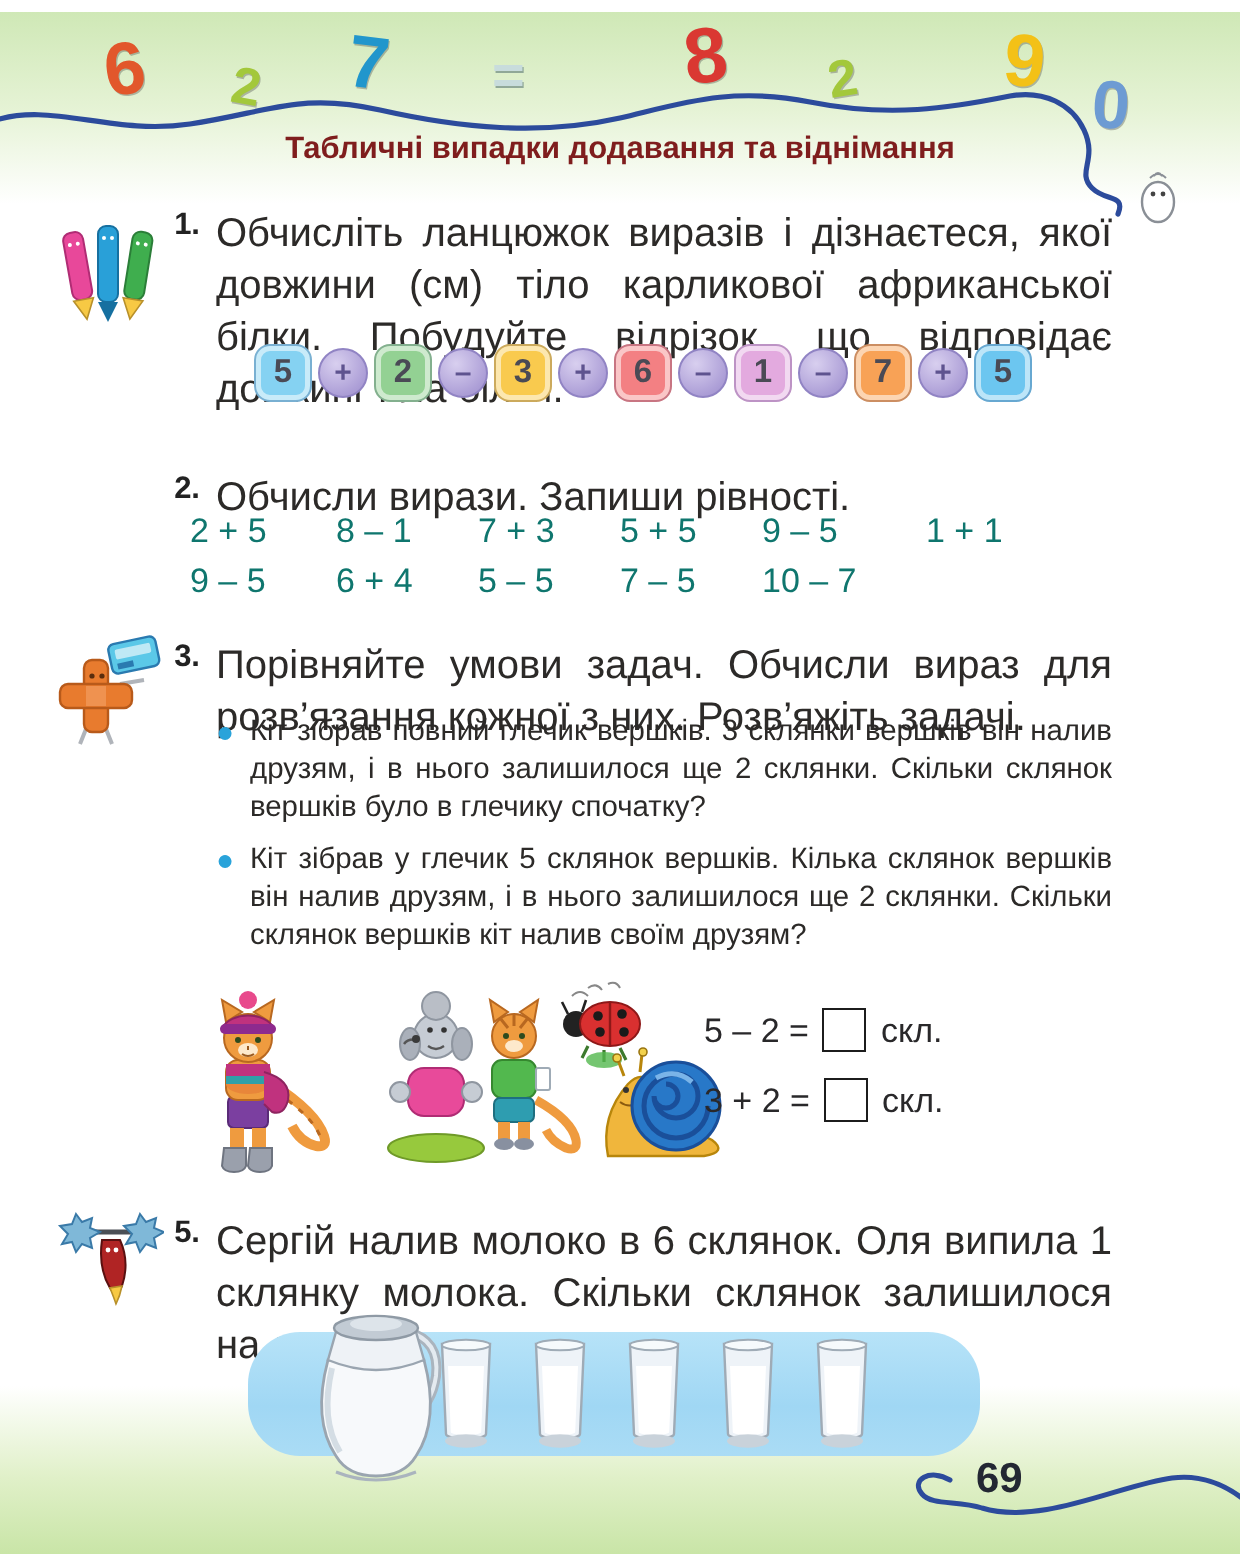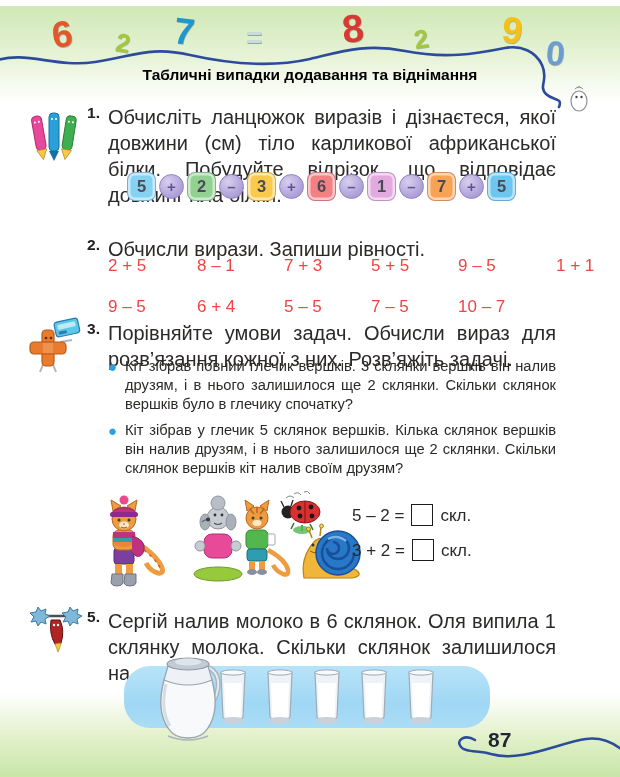--- a/index.html
+++ b/index.html
@@ -14,38 +14,38 @@
         text-shadow:0.6px 0.8px 0 rgba(70,70,70,.35);}
   .ch0{left:52px;top:16px;font-size:37px;transform:rotate(-8deg);}
   .ch1{left:116px;top:30px;font-size:26px;transform:rotate(10deg);}
   .ch2{left:174px;top:13px;font-size:37px;transform:rotate(7deg);}
   .ch3{left:246px;top:24px;font-size:28px;text-shadow:0.6px 0.8px 0 rgba(80,110,110,.55);}
   .ch4{left:342px;top:9px;font-size:39px;transform:rotate(-6deg);}
   .ch5{left:414px;top:26px;font-size:26px;transform:rotate(-9deg);}
   .ch6{left:502px;top:12px;font-size:37px;transform:rotate(6deg);}
   .ch7{left:546px;top:36px;font-size:34px;transform:rotate(4deg);}
   .page-title{position:absolute;top:66px;left:0;width:620px;text-align:center;
-        color:#000000;font-weight:bold;font-size:15.5px;}
+        color:#7f1d1d;font-weight:bold;font-size:15.5px;}
   .ex{position:absolute;left:0;width:620px;}
   .ex-icon{position:absolute;}
   .ex-num{position:absolute;left:62px;width:38px;text-align:right;
         font-weight:bold;font-size:15.5px;color:#222;}
   .ex-text{position:absolute;left:108px;width:448px;font-size:20px;
         line-height:1.3;text-align:justify;}
   .chain{position:absolute;top:172px;left:127px;display:flex;align-items:center;gap:3px;}
   .chain-box{width:27px;height:27px;border-radius:8px;display:flex;align-items:center;
         justify-content:center;font-size:16.5px;font-weight:bold;color:#4a4a55;
         box-shadow:inset 0 0 0 2.5px rgba(255,255,255,.55);border:1px solid rgba(90,90,130,.28);}
   .chain-op{width:23px;height:23px;border-radius:50%;flex:none;
         background:radial-gradient(circle at 35% 30%,#d8cfef 0%,#ad9fd7 70%,#9d8fcb 100%);
         border:1px solid #9184c4;color:#5e538f;font-weight:bold;font-size:15px;
         display:flex;align-items:center;justify-content:center;}
-  .expr-grid{position:absolute;top:253px;left:108px;display:grid;
+  .expr-grid{position:absolute;top:253px;left:95px;display:grid;
         grid-template-columns:73px 71px 71px 71px 82px auto;font-size:17px;
-        line-height:25px;color:#ef4444;gap:16px;}
+        line-height:25px;color:#0f766e;}
   .bullet-item{position:absolute;left:108px;width:448px;padding-left:17px;
         font-size:14.7px;line-height:1.3;text-align:justify;box-sizing:border-box;}
   .bullet-dot{position:absolute;left:0;top:0;color:#29a3da;font-size:15px;}
   .scene-svg{position:absolute;left:88px;top:490px;}
   .equations{position:absolute;left:352px;top:504px;font-size:17px;color:#29282a;}
   .eq-row{display:flex;align-items:flex-end;gap:7px;height:22px;margin-bottom:13px;}
   .ans-box{width:20px;height:20px;border:1.5px solid #1c1c1c;background:#fff;flex:none;}
   .milk-band{position:absolute;left:124px;top:666px;width:366px;height:62px;
         border-radius:26px;background:linear-gradient(180deg,#b7e3f8 0%,#a0d7f4 60%,#aadcf5 100%);}
   .jug-svg{position:absolute;left:146px;top:646px;}
@@ -333,15 +333,15 @@
       <path d="M3,3 L27,3 L25,48 C25,51 5,51 5,48 Z" fill="#eef3f8" stroke="#9fabb6" stroke-width="1.2"></path>
       <path d="M6,14 L24,14 L22.6,47 C22.6,49 7.4,49 7.4,47 Z" fill="#ffffff"></path>
       <ellipse cx="15" cy="3.5" rx="12" ry="2.6" fill="#f6fafc" stroke="#9fabb6" stroke-width="1"></ellipse>
       <ellipse cx="15" cy="51.5" rx="10.5" ry="3.4" fill="#c9d2da"></ellipse>
     </svg>
   </div>
 
   <svg class="footer-squiggle" width="177" height="42" viewBox="0 0 177 42">
     <path d="M32,14 C22,8 12,14 18,21 C23,27 36,24 48,28 C78,37 118,16 143,13 C158,11 170,17 178,23" fill="none" stroke="#2c4b9c" stroke-width="2.5" stroke-linecap="round"></path>
   </svg>
-  <div class="page-number">87</div>
+  <div class="page-number">69</div>
 
 </div>
 
 </body></html>

